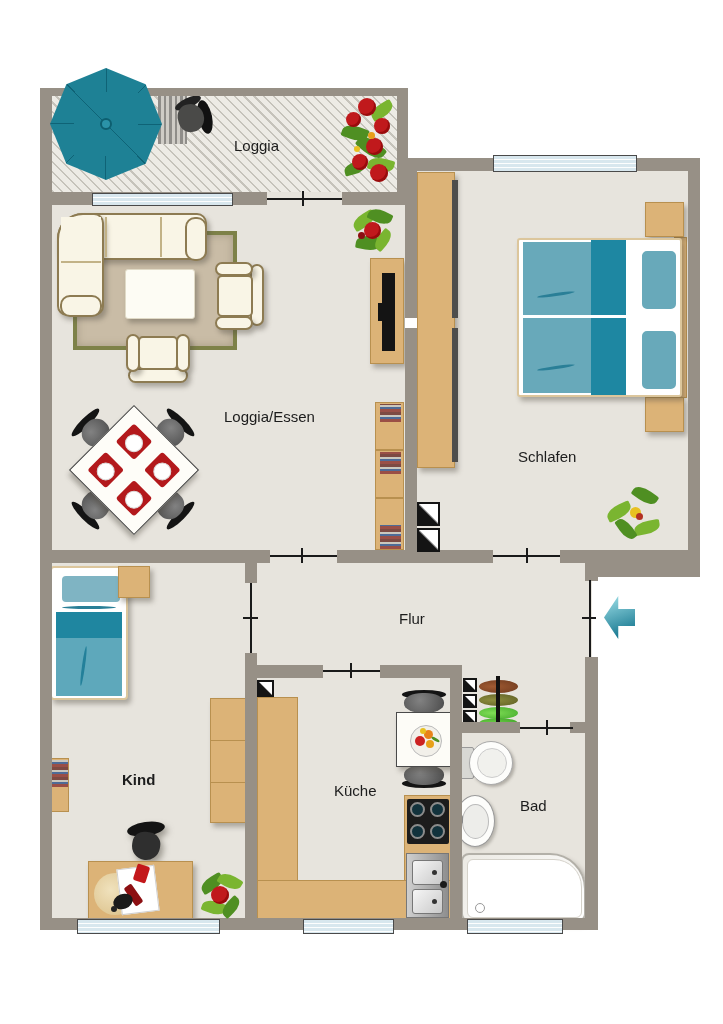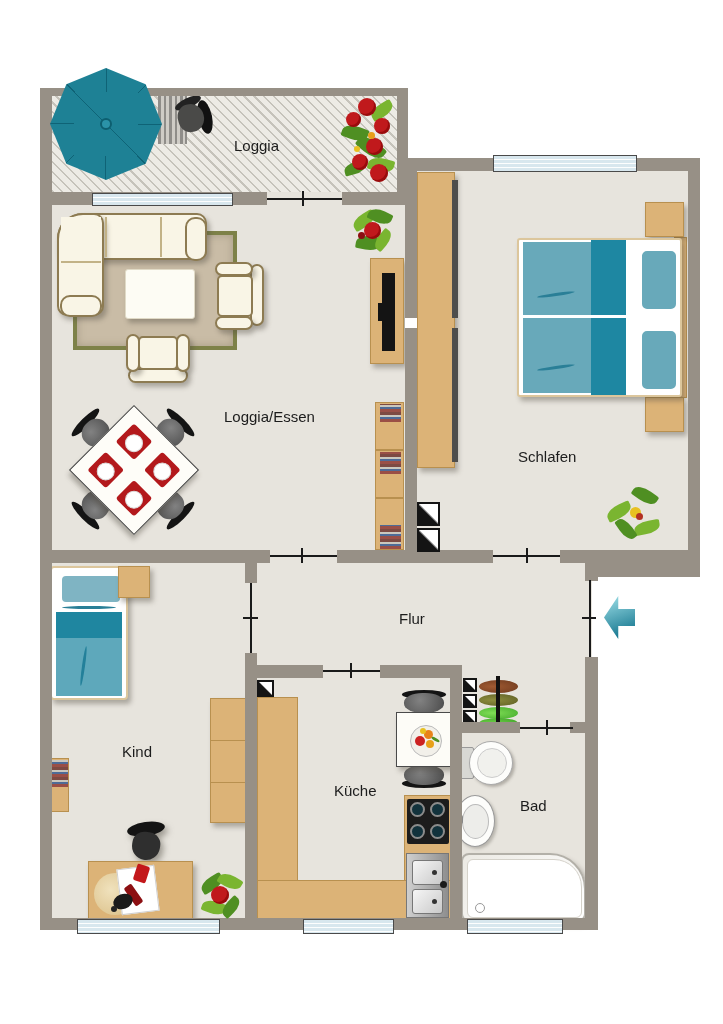--- a/index.html
+++ b/index.html
@@ -316,17 +316,17 @@
     <div class="dot" style="left:50px;top:50px;width:12px;height:12px;background:#2b93a8;border:2px solid #0d5f70;box-sizing:border-box;"></div>
   </div>
   <div class="top" style="left:604px;top:596px;width:31px;height:43px;
               clip-path:polygon(0 50%,46% 0,46% 30%,100% 30%,100% 70%,46% 70%,46% 100%);
               background:linear-gradient(160deg,#8fd4de 10%,#1b7a92 85%);"></div>
 
   <div class="label" style="left:234px;top:138px;">Loggia</div>
   <div class="label" style="left:224px;top:409px;">Loggia/Essen</div>
   <div class="label" style="left:518px;top:449px;">Schlafen</div>
   <div class="label" style="left:399px;top:611px;">Flur</div>
-  <div class="label" style="left:122px;top:744px;">Kind</div>
+  <div class="label" style="left:122px;top:772px;font-weight:bold;">Kind</div>
   <div class="label" style="left:334px;top:783px;">Küche</div>
   <div class="label" style="left:520px;top:798px;">Bad</div>
 
 </div>
 
 </body></html>

